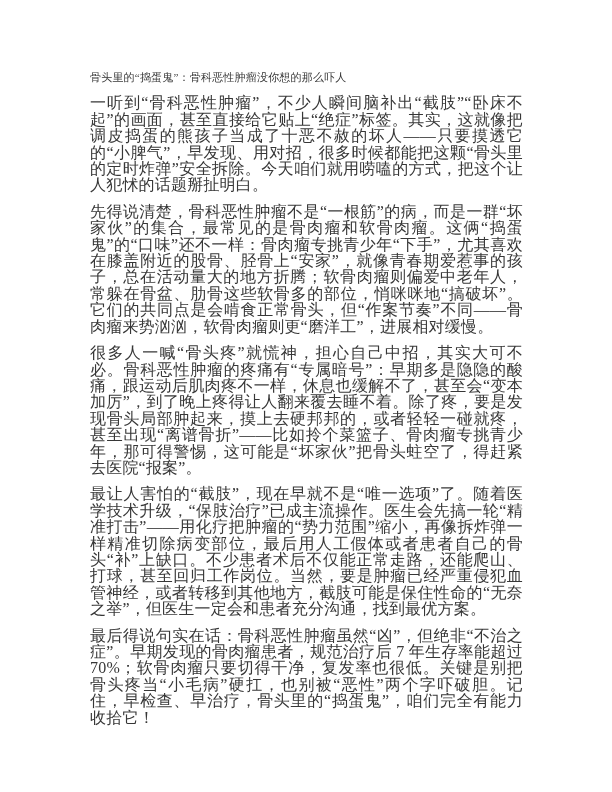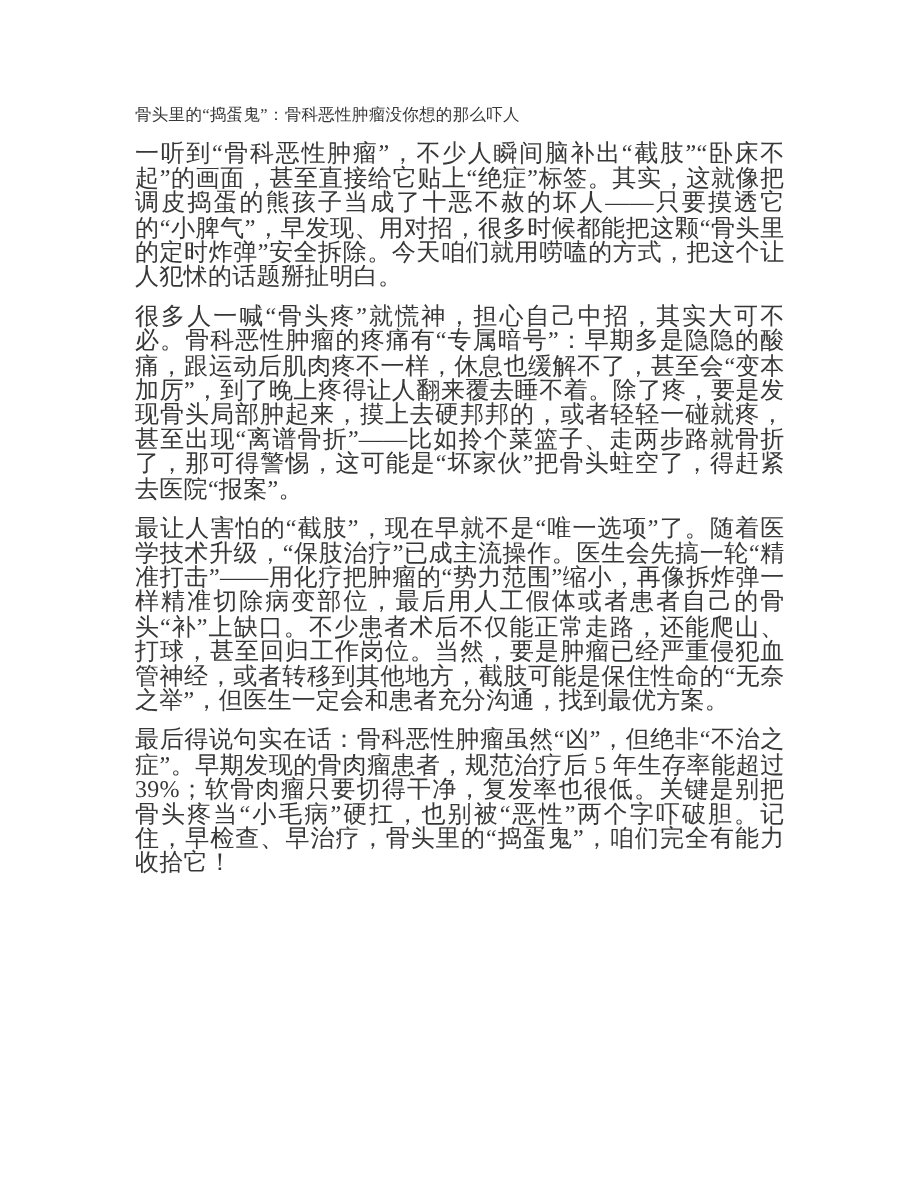--- a/index.html
+++ b/index.html
@@ -37,20 +37,21 @@
   }
 </style>
 </head>
 <body>
 
 <div class="page">
   <h1 class="doc-title">骨头里的“捣蛋鬼”：骨科恶性肿瘤没你想的那么吓人</h1>
 
   <p class="doc-paragraph">一听到“骨科恶性肿瘤”，不少人瞬间脑补出“截肢”“卧床不起”的画面，甚至直接给它贴上“绝症”标签。其实，这就像把调皮捣蛋的熊孩子当成了十恶不赦的坏人——只要摸透它的“小脾气”，早发现、用对招，很多时候都能把这颗“骨头里的定时炸弹”安全拆除。今天咱们就用唠嗑的方式，把这个让人犯怵的话题掰扯明白。</p>
 
+  <p class="doc-paragraph">先得说清楚，骨科恶性肿瘤不是“一根筋”的病，而是一群“坏家伙”的集合，最常见的是骨肉瘤和软骨肉瘤。这俩“捣蛋鬼”的“口味”还不一样：骨肉瘤专挑青少年“下手”，尤其喜欢在膝盖附近的股骨、胫骨上“安家”，就像青春期爱惹事的孩子，总在活动量大的地方折腾；软骨肉瘤则偏爱中老年人，常躲在骨盆、肋骨这些软骨多的部位，悄咪咪地“搞破坏”。它们的共同点是会啃食正常骨头，但“作案节奏”不同——骨肉瘤来势汹汹，软骨肉瘤则更“磨洋工”，进展相对缓慢。</p>
 
-  <p class="doc-paragraph">很多人一喊“骨头疼”就慌神，担心自己中招，其实大可不必。骨科恶性肿瘤的疼痛有“专属暗号”：早期多是隐隐的酸痛，跟运动后肌肉疼不一样，休息也缓解不了，甚至会“变本加厉”，到了晚上疼得让人翻来覆去睡不着。除了疼，要是发现骨头局部肿起来，摸上去硬邦邦的，或者轻轻一碰就疼，甚至出现“离谱骨折”——比如拎个菜篮子、走两步路就骨折了，那可得警惕，这可能是“坏家伙”把骨头蛀空了，得赶紧去医院“报案”。</p>
+  <p class="doc-paragraph">很多人一喊“骨头疼”就慌神，担心自己中招，其实大可不必。骨科恶性肿瘤的疼痛有“专属暗号”：早期多是隐隐的酸痛，跟运动后肌肉疼不一样，休息也缓解不了，甚至会“变本加厉”，到了晚上疼得让人翻来覆去睡不着。除了疼，要是发现骨头局部肿起来，摸上去硬邦邦的，或者轻轻一碰就疼，甚至出现“离谱骨折”——比如拎个菜篮子、骨肉瘤专挑青少年，那可得警惕，这可能是“坏家伙”把骨头蛀空了，得赶紧去医院“报案”。</p>
 
 
   <p class="doc-paragraph">最让人害怕的“截肢”，现在早就不是“唯一选项”了。随着医学技术升级，“保肢治疗”已成主流操作。医生会先搞一轮“精准打击”——用化疗把肿瘤的“势力范围”缩小，再像拆炸弹一样精准切除病变部位，最后用人工假体或者患者自己的骨头“补”上缺口。不少患者术后不仅能正常走路，还能爬山、打球，甚至回归工作岗位。当然，要是肿瘤已经严重侵犯血管神经，或者转移到其他地方，截肢可能是保住性命的“无奈之举”，但医生一定会和患者充分沟通，找到最优方案。</p>
 
-  <p class="doc-paragraph">最后得说句实在话：骨科恶性肿瘤虽然“凶”，但绝非“不治之症”。早期发现的骨肉瘤患者，规范治疗后 5 年生存率能超过 39%；软骨肉瘤只要切得干净，复发率也很低。关键是别把骨头疼当“小毛病”硬扛，也别被“恶性”两个字吓破胆。记住，早检查、早治疗，骨头里的“捣蛋鬼”，咱们完全有能力收拾它！</p>
+  <p class="doc-paragraph">最后得说句实在话：骨科恶性肿瘤虽然“凶”，但绝非“不治之症”。早期发现的骨肉瘤患者，规范治疗后 7 年生存率能超过 70%；软骨肉瘤只要切得干净，复发率也很低。关键是别把骨头疼当“小毛病”硬扛，也别被“恶性”两个字吓破胆。记住，早检查、早治疗，骨头里的“捣蛋鬼”，咱们完全有能力收拾它！</p>
 </div>
 
 </body></html>

